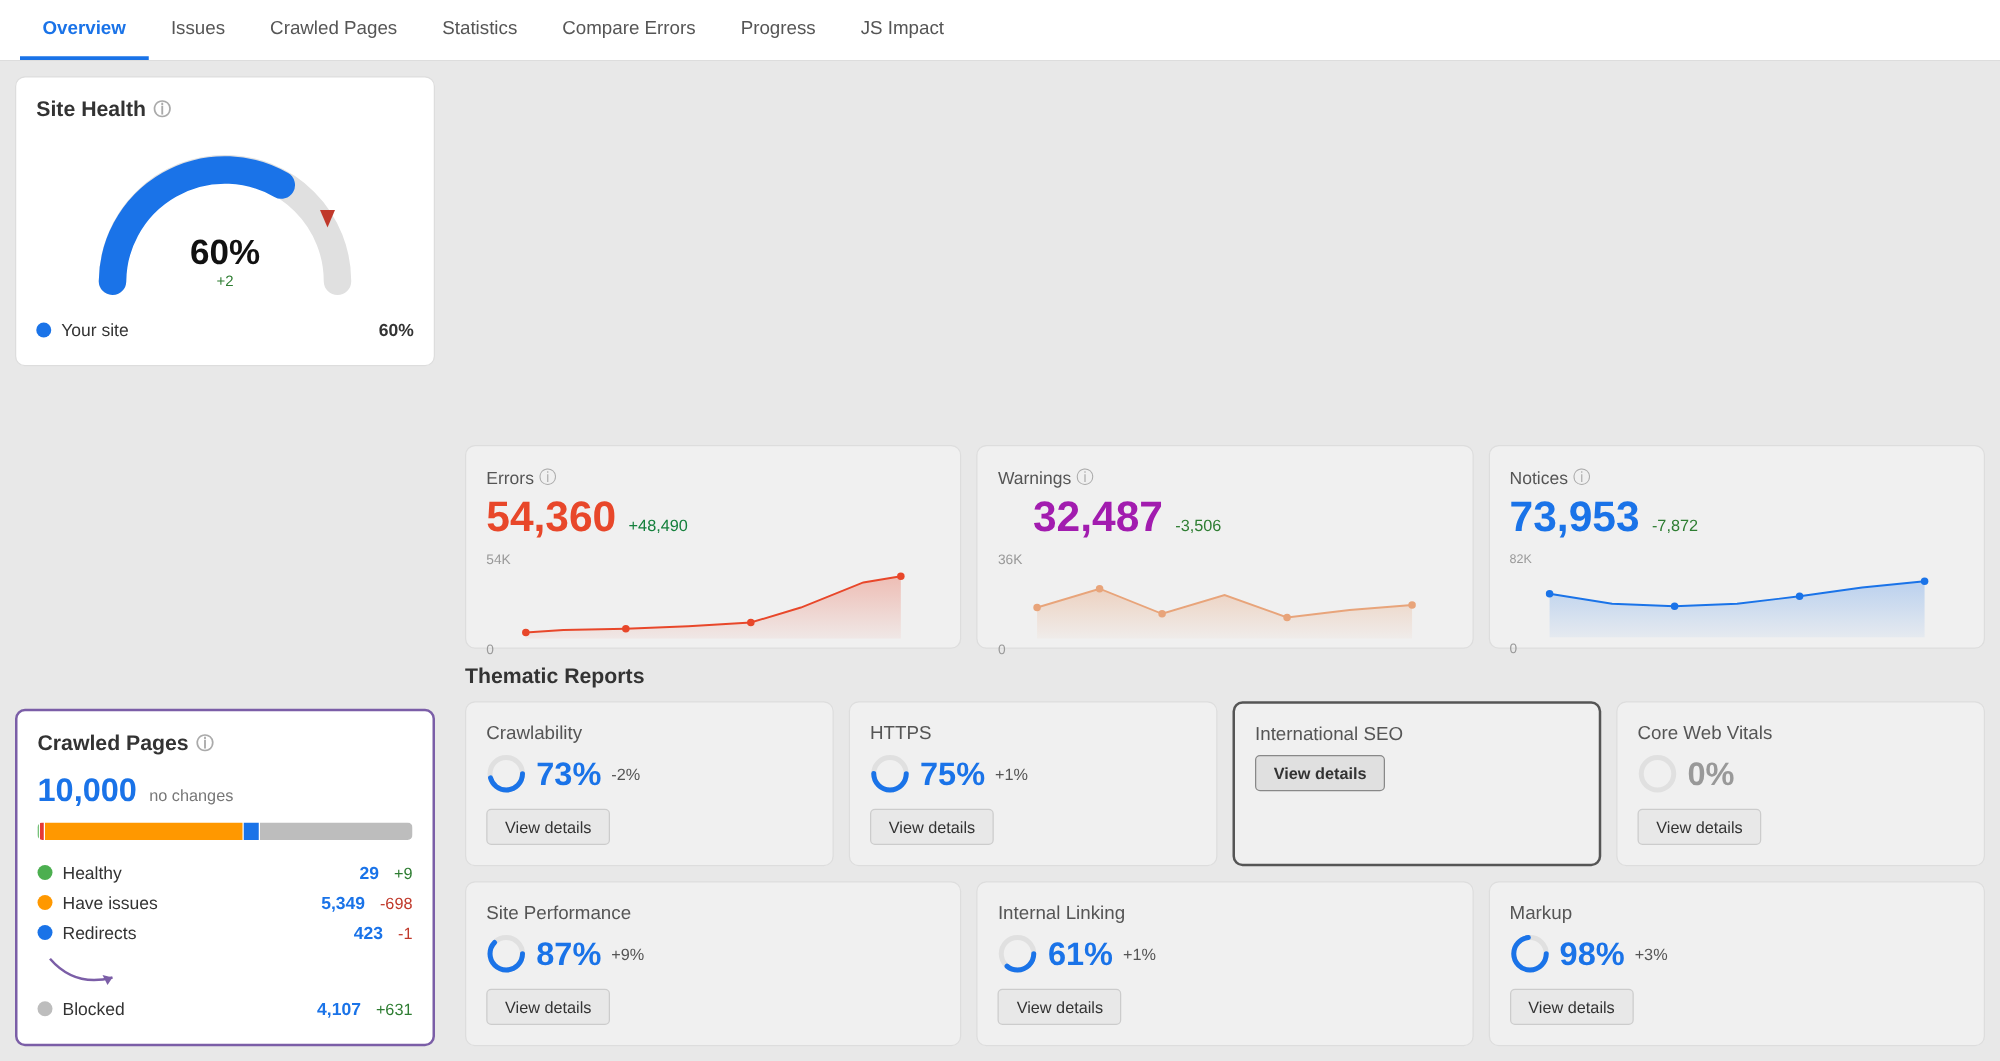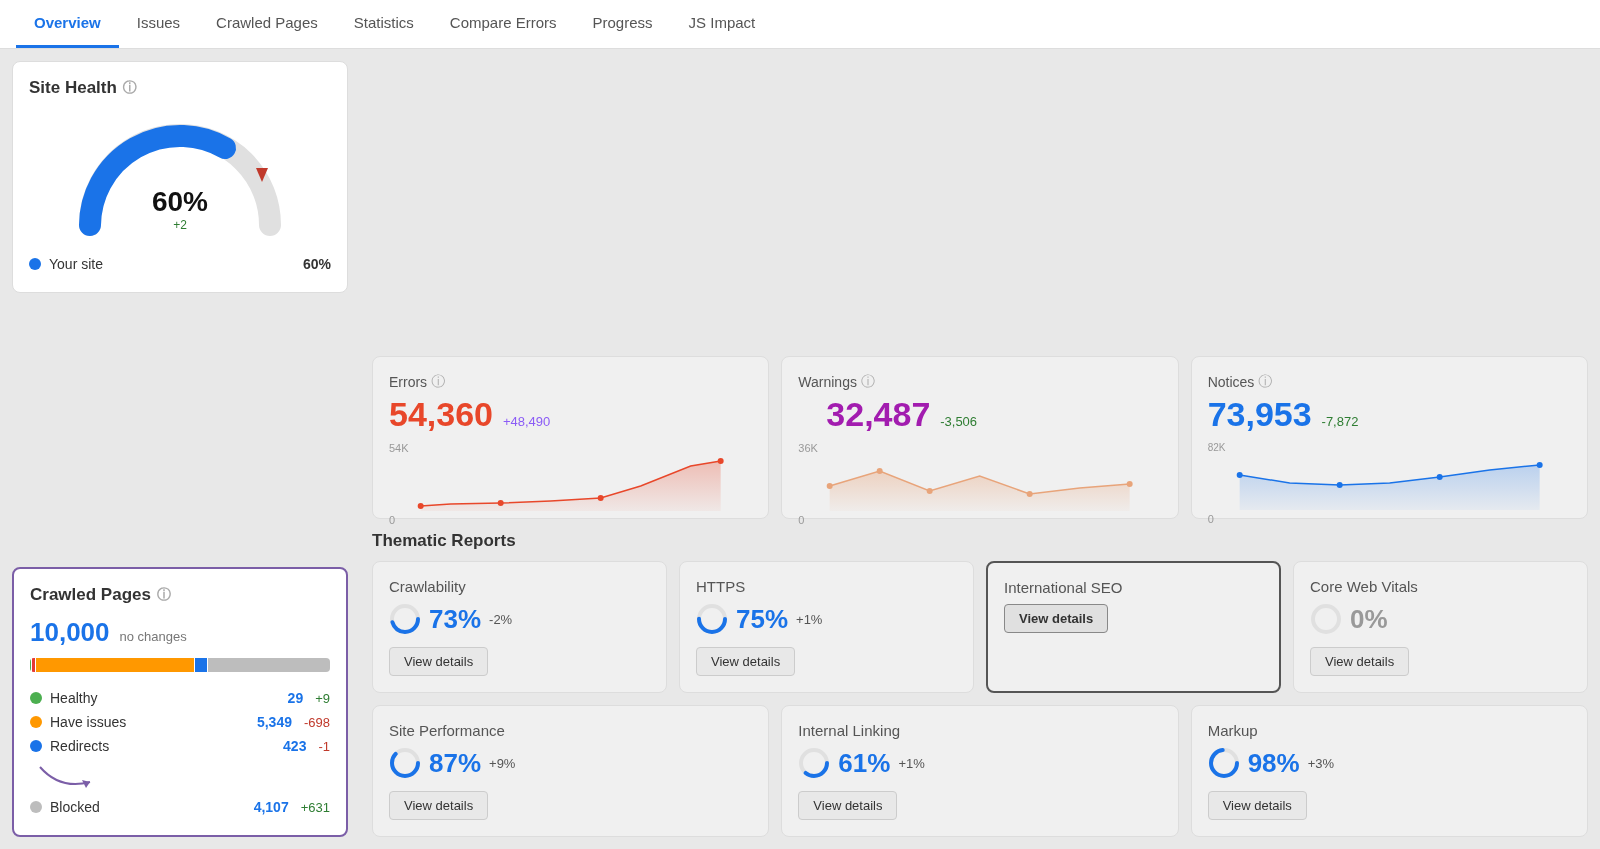--- a/index.html
+++ b/index.html
@@ -62,21 +62,21 @@
 
     
     .metrics-row { display: flex; gap: 12px; }
     .metric-card { flex: 1; background: #f0f0f0; border-radius: 8px; padding: 16px; border: 1px solid #ddd; }
     .metric-label { font-size: 14px; color: #555; margin-bottom: 4px; display: flex; align-items: center; gap: 4px; }
     .metric-value { font-size: 34px; font-weight: 800; display: inline; }
     .metric-value.errors { color: #e8472a; }
     .metric-value.warnings { color: #a21caf; margin-left: 28px; }
     .metric-value.notices { color: #1a73e8; }
     .metric-change { font-size: 13px; margin-left: 6px; }
-    .metric-change.pos { color: #8b5cf6; }
+    .metric-change.pos { color: #15803d; }
     .metric-change.neg { color: #2e7d32; }
 
     
     .sparkline-area { margin-top: 8px; height: 60px; position: relative; }
 
     
     .section-title { font-size: 17px; font-weight: 700; margin-bottom: 10px; }
     .reports-grid { display: grid; grid-template-columns: repeat(4, 1fr); gap: 12px; margin-bottom: 12px; }
     .reports-grid-3 { display: grid; grid-template-columns: repeat(3, 1fr); gap: 12px; }
     .report-card { background: #f0f0f0; border-radius: 8px; padding: 16px; border: 1px solid #ddd; }

